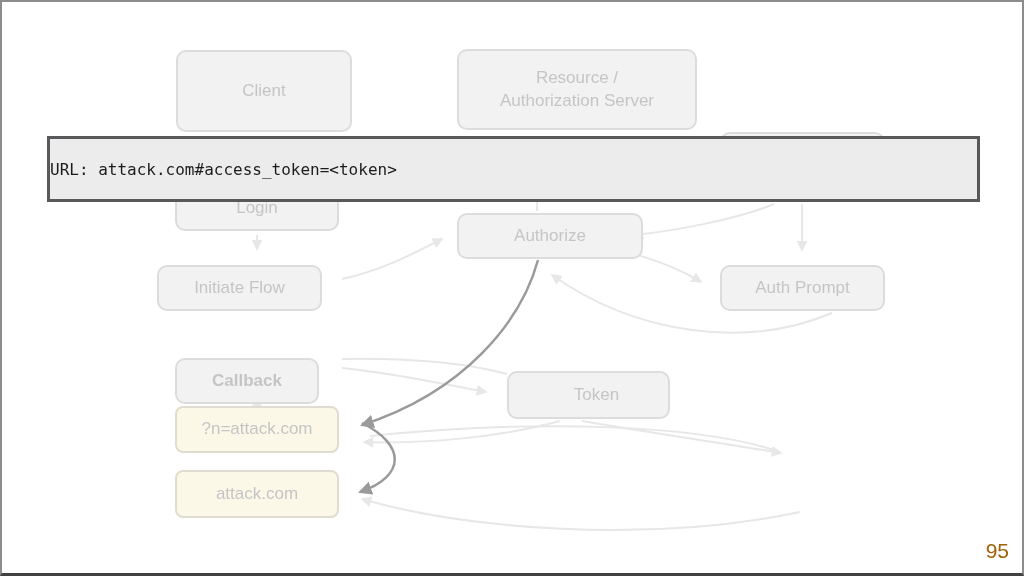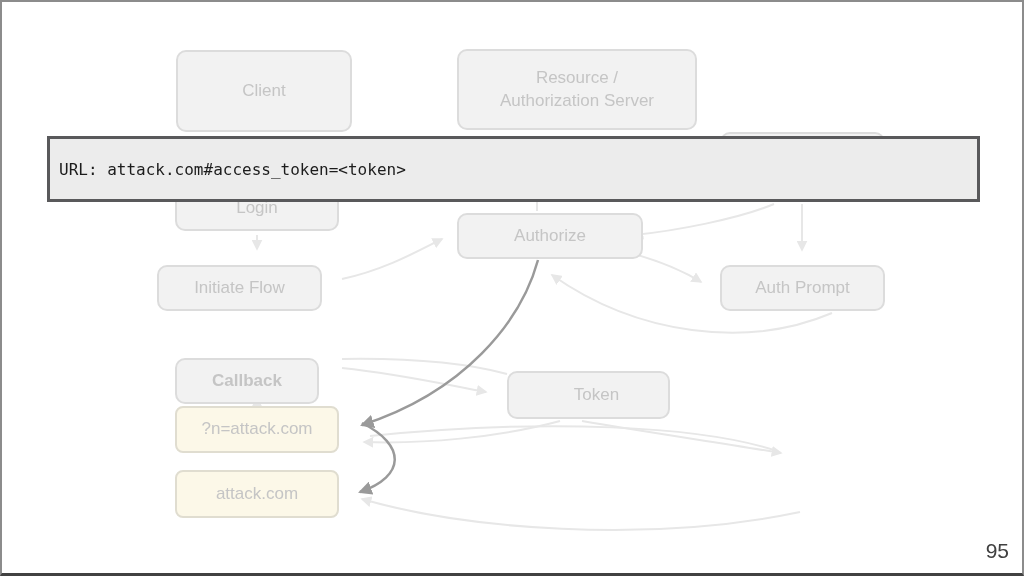--- a/index.html
+++ b/index.html
@@ -52,28 +52,28 @@
     box-sizing:border-box;
     background:#ececec;
     border:3px solid #59595b;
     display:flex; align-items:center;
     z-index:10;
   }
   .url-banner .banner-text {
     font-family:"DejaVu Sans Mono", monospace;
     font-size:16px;
     color:#1c1c1c;
-    padding-left:9px;
+    padding-left:0;
     white-space:pre;
   }
   .page-number {
     position:absolute;
     right:13px; bottom:10px;
     font-size:21px;
-    color:#404040;
+    color:#a16207;
     z-index:3;
   }
 </style>
 </head>
 <body>
 
 <div class="slide">
 
   <svg class="arrows" viewBox="0 0 1024 576" xmlns="http://www.w3.org/2000/svg">
     <defs>

